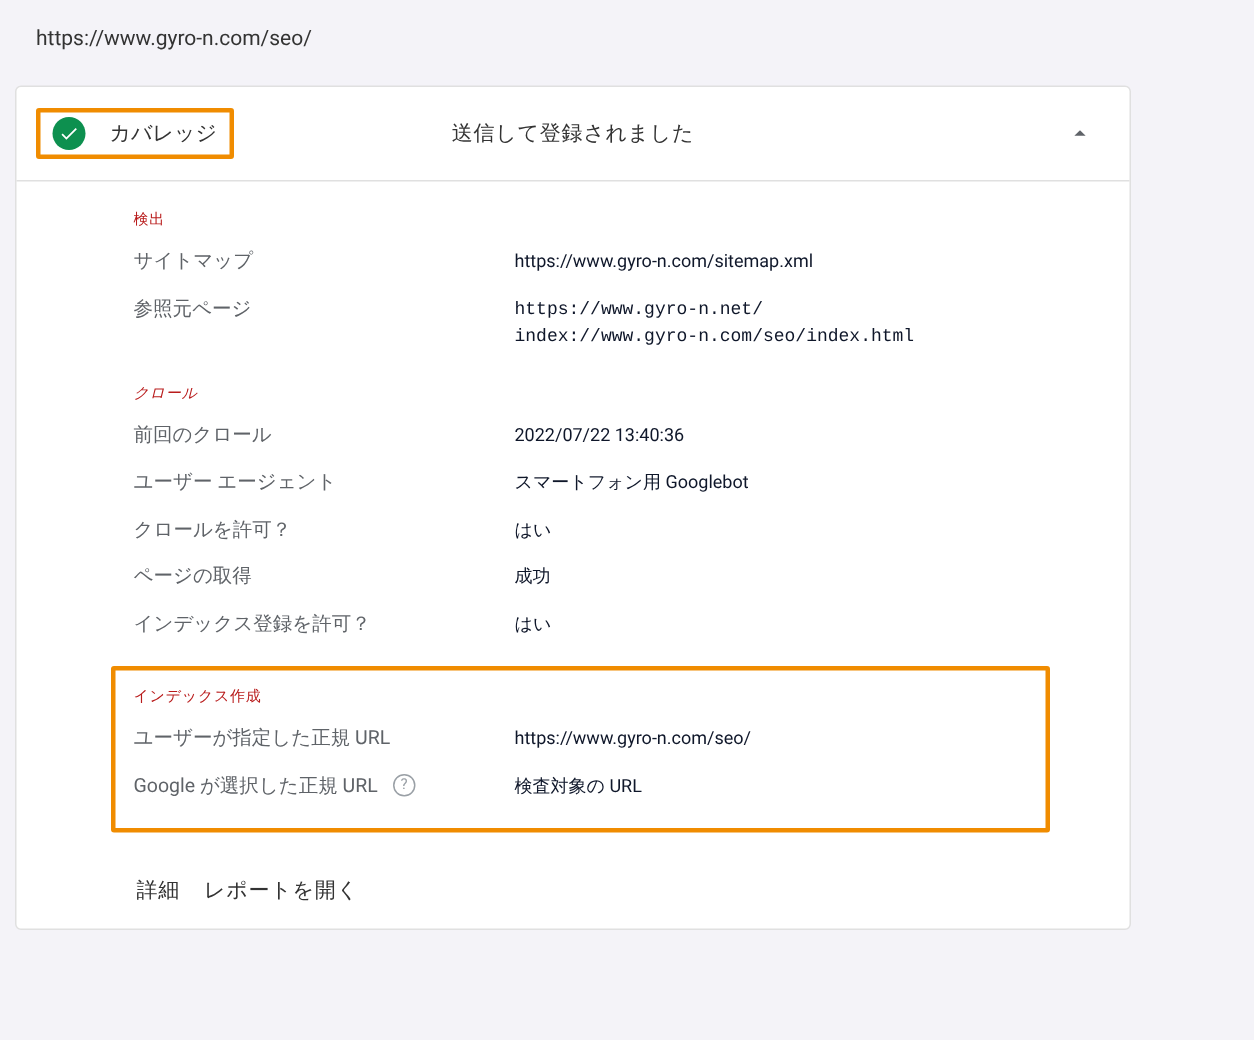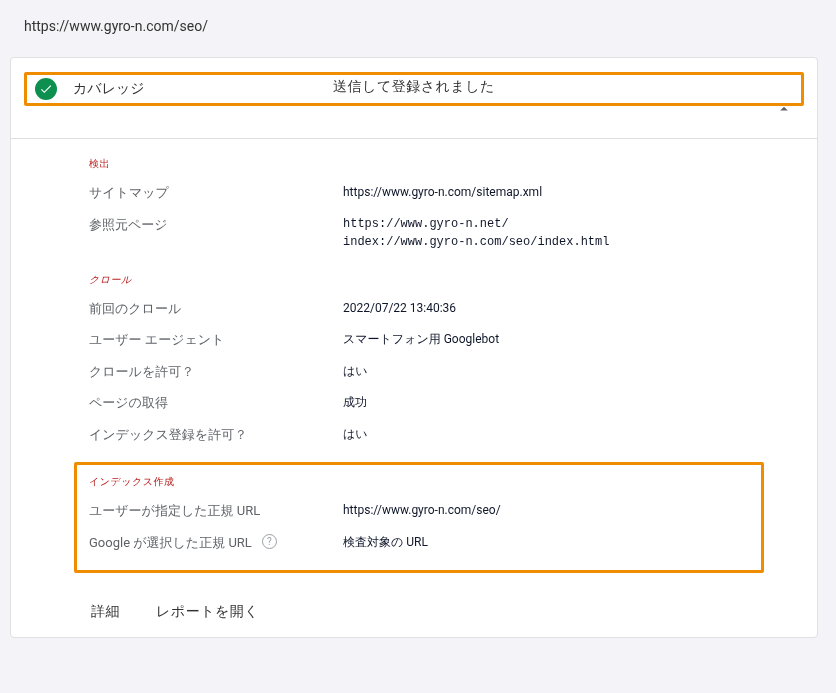--- a/index.html
+++ b/index.html
@@ -1,37 +1,37 @@
 <!DOCTYPE html>
 <html><head>
   <meta charset="utf-8">
   <style>
     * { box-sizing: border-box; margin: 0; padding: 0; }
     body { font-family: -apple-system, BlinkMacSystemFont, "Segoe UI", Roboto, Arial, sans-serif; background: #f4f3f8; padding: 10px; }
-    .container { width: 808px; }
+    .container { width: 744px; }
     .url-bar { padding: 8px 14px; font-size: 14px; color: #333; }
     .card { background: #fff; border: 1px solid #e0e0e0; border-radius: 4px; margin-top: 15px; }
-    .card-header { display: flex; padding: 20px 24px; border-bottom: 1px solid #e0e0e0; position: relative; flex-direction: column; }
+    .card-header { display: flex; align-items: center; padding: 20px 24px; border-bottom: 1px solid #e0e0e0; position: relative; }
     .header-label-wrap { position: relative; padding: 3px 8px; border: 3px solid #f08c00; border-radius: 2px; margin: -6px -11px; display: flex; align-items: center; }
     .check-circle { width: 22px; height: 22px; background: #0d904f; border-radius: 50%; display: flex; align-items: center; justify-content: center; flex-shrink: 0; }
     .check-circle svg { width: 14px; height: 14px; fill: #fff; }
     .header-title { font-size: 14px; color: #333; margin-left: 16px; }
     .header-status { position: absolute; left: 50%; transform: translateX(-50%); font-size: 14px; color: #333; letter-spacing: 0.5px; }
     .chevron { margin-left: auto; color: #5f6368; }
     .chevron svg { width: 18px; height: 18px; display: block; }
     .card-body { padding: 18px 68px 18px 78px; }
     .section-title { font-size: 10px; color: #b91c1c; margin-bottom: 12px; letter-spacing: 0.5px; }
     .row { display: flex; margin-bottom: 12px; line-height: 1.5; }
     .row-label { width: 254px; font-size: 13px; color: #5f6368; flex-shrink: 0; display: flex; align-items: flex-start; }
     .row-value { font-size: 12px; color: #0f172a; flex: 1; }
     .row-value div { line-height: 1.5; font-family: Liberation Mono, monospace; }
     .section-gap { margin-top: 22px; font-style: italic; }
     .highlight-box { border: 3px solid #f08c00; border-radius: 2px; padding: 10px 12px 6px 12px; margin: 18px -15px 0 -15px; }
     .help-icon { width: 15px; height: 15px; border: 1.3px solid #9aa0a6; border-radius: 50%; display: inline-flex; align-items: center; justify-content: center; font-size: 10px; color: #9aa0a6; margin-left: 10px; position: relative; top: 1px; flex-shrink: 0; }
-    .card-footer { display: flex; padding: 12px 20px 16px 80px; gap: 36px; }
+    .card-footer { display: flex; padding: 12px 20px 16px 80px; gap: 16px; }
     .footer-btn { font-size: 14px; color: #333; background: none; border: none; cursor: pointer; letter-spacing: 0.5px; }
   </style>
 </head>
 <body>
 
 <div class="container">
   <div class="url-bar">https://www.gyro-n.com/seo/</div>
 
   <div class="card">
     <div class="card-header">

